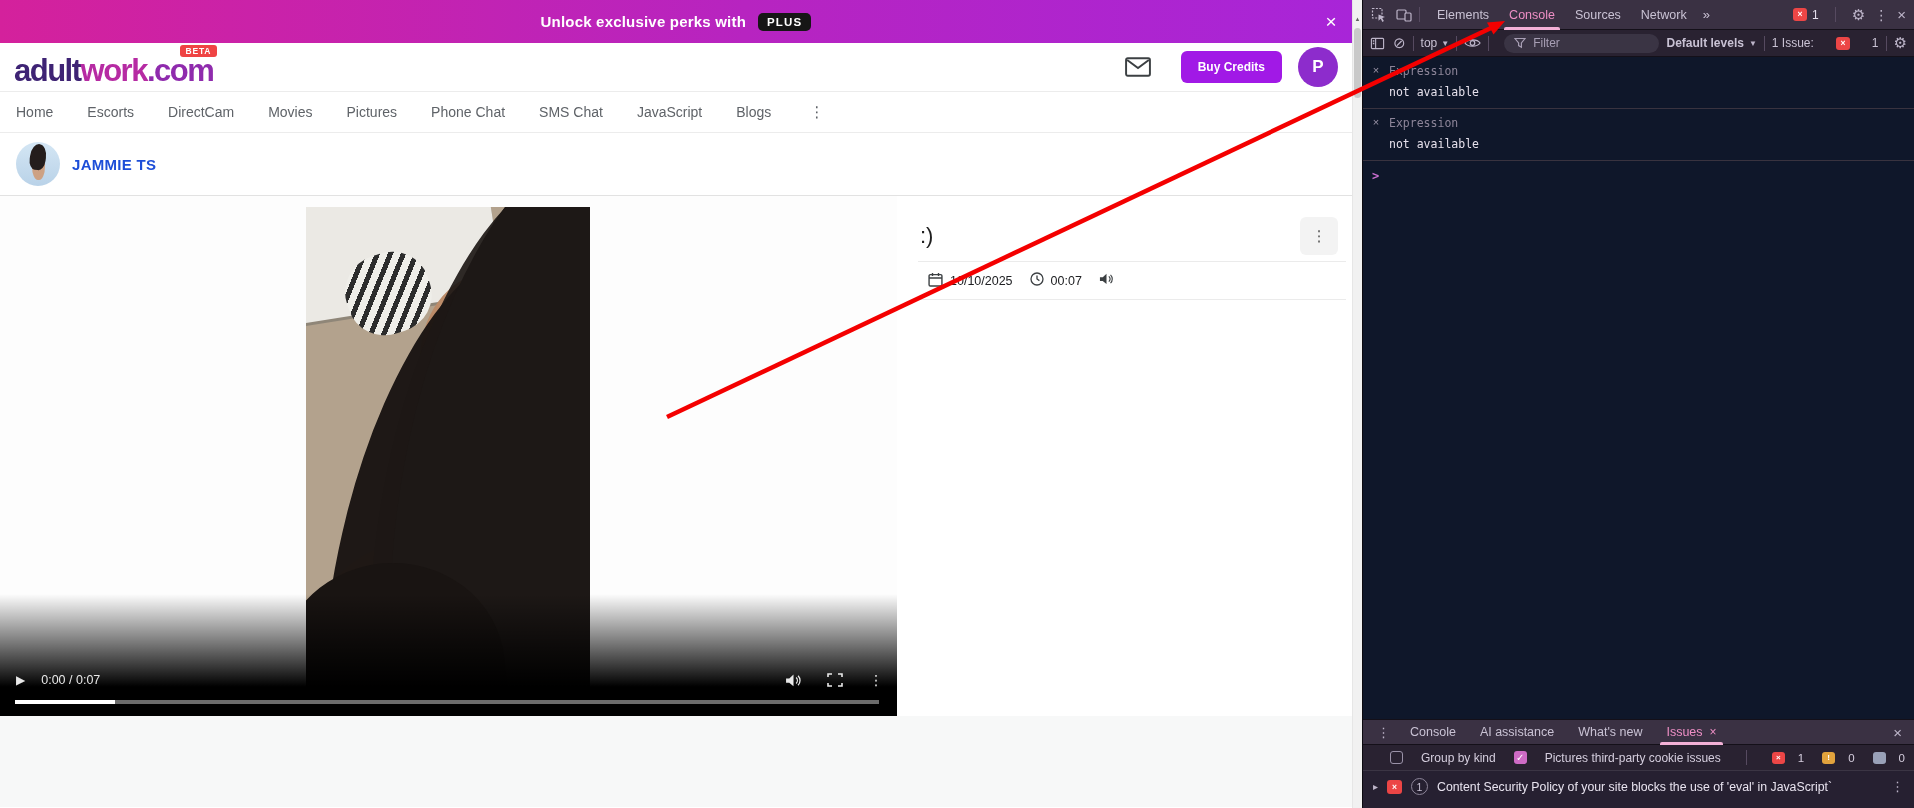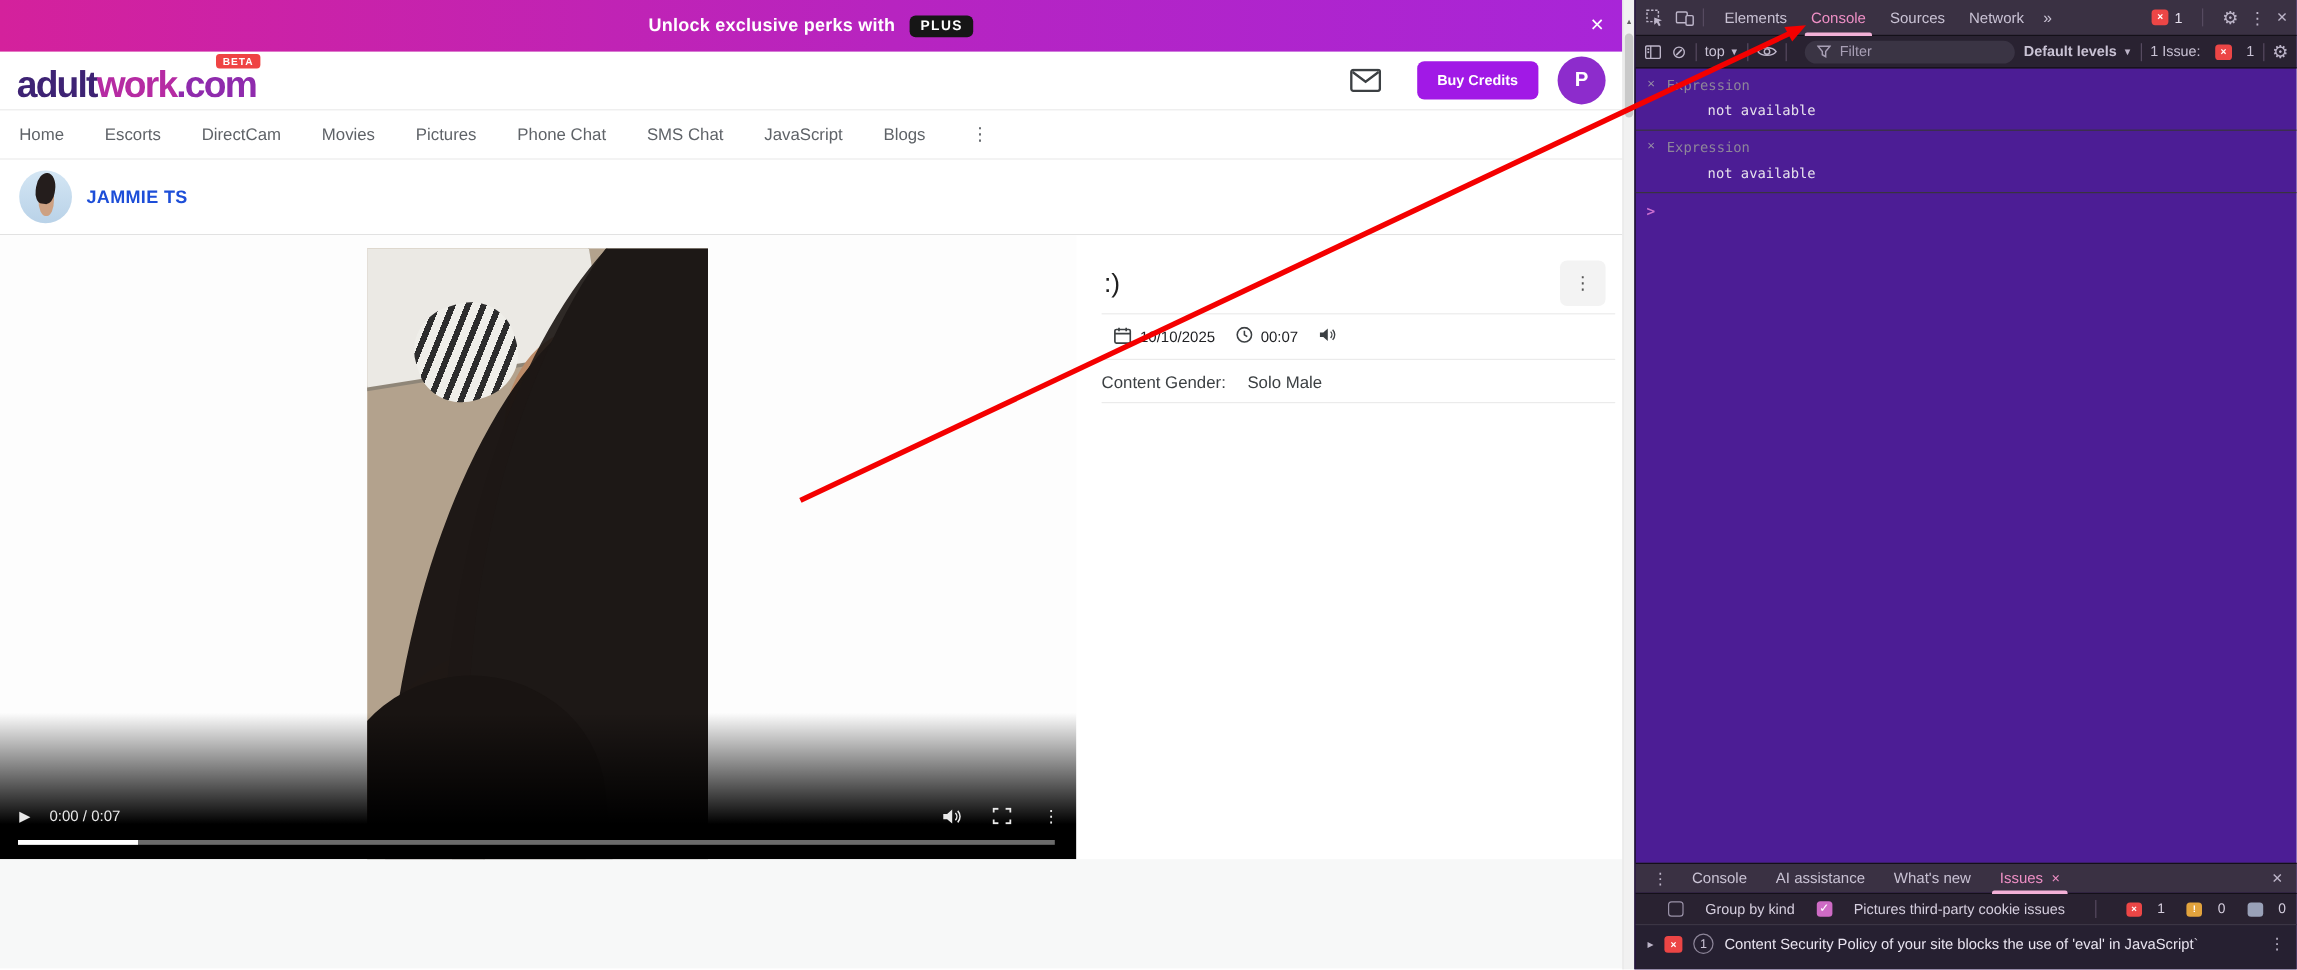--- a/index.html
+++ b/index.html
@@ -100,21 +100,21 @@
   
   .scrollbar { position:absolute; left:1352px; top:0; width:10px; height:808px; background:#f1f1f1;
     border-left:1px solid #e6e6e6; }
   .scroll-up { position:absolute; top:16px; left:0; width:100%; text-align:center; color:#606060;
     font-size:6px; cursor:pointer; }
   .scroll-thumb { position:absolute; top:28px; left:1px; width:7px; height:70px; background:#c9c9c9;
     border-radius:4px; cursor:pointer; }
 
   
   .devtools { position:absolute; left:1362px; top:0; width:552px; height:808px;
-    background:#4c1d95; color:#d5cede; font-size:12.5px; display:flex; flex-direction:column;
+    background:#0f172a; color:#d5cede; font-size:12.5px; display:flex; flex-direction:column;
     border-left:1px solid #0c0a10; }
   .dt-sep { width:1px; height:15px; background:#564a60; margin:0 7px; flex:none; }
   .dt-icon { color:#bdb5c9; display:flex; align-items:center; cursor:pointer; flex:none; }
   .dt-glyph { color:#bdb5c9; cursor:pointer; flex:none; }
 
   .dt-tabbar { height:30px; flex:none; background:#3a3143; display:flex; align-items:center;
     padding:0 8px; border-bottom:1px solid #141019; }
   .dt-tab { height:30px; display:flex; align-items:center; padding:0 10px; color:#c9c2d4;
     cursor:pointer; position:relative; white-space:nowrap; }
   .dt-tab.active { color:#ee8fc5; }
@@ -128,29 +128,29 @@
   .gear { font-size:15px; } .close-x { font-size:15px; } .kebab { font-size:14px; }
 
   .dt-toolbar { height:27px; flex:none; background:#292231; display:flex; align-items:center;
     padding:0 7px; border-bottom:1px solid #141019; color:#c9c2d4; }
   .dt-context { display:flex; align-items:center; gap:4px; font-size:12px; cursor:pointer; }
   .dt-caret { font-size:8px; color:#bdb5c9; }
   .filter-pill { flex:1 1 auto; height:19px; margin:0 8px; background:#3a3444; border-radius:11px;
     display:flex; align-items:center; padding:0 10px; gap:7px; color:#a89fb5; cursor:text; }
   .filter-pill span { font-size:12px; }
   .dt-levels { display:flex; align-items:center; gap:5px; font-size:12px; white-space:nowrap; cursor:pointer;font-weight:bold; }
-  .dt-issue-counter { display:flex; align-items:center; gap:12px; font-size:12px; white-space:nowrap; cursor:pointer; }
+  .dt-issue-counter { display:flex; align-items:center; gap:22px; font-size:12px; white-space:nowrap; cursor:pointer; }
 
   .dt-console { flex:1 1 auto; font-family:"DejaVu Sans Mono", monospace; font-size:11.5px; overflow:hidden; }
   .con-entry { padding:7px 0 9px; border-bottom:1px solid #39333f; display:grid;
     grid-template-columns:26px auto; row-gap:7px; }
   .con-x { grid-row:1; text-align:center; color:#9a93a6; font-size:11px; cursor:pointer;
     font-family:"Liberation Sans", sans-serif; }
   .con-label { grid-row:1; color:#8d8599; }
-  .con-value { grid-column:2; color:#e6e1ec;margin-left:34px; }
+  .con-value { grid-column:2; color:#e6e1ec; }
   .con-prompt { padding:8px 0 0 9px; color:#cb6fd0; font-weight:bold; font-size:12px; }
 
   .dt-drawer-tabbar { height:25px; flex:none; background:#3a3143; border-top:1px solid #141019;
     display:flex; align-items:center; padding:0 6px; }
   .drawer-kebab { padding:0 8px; font-size:13px; }
   .ddt { height:25px; display:flex; align-items:center; padding:0 12px; color:#c9c2d4;
     cursor:pointer; position:relative; white-space:nowrap; }
   .ddt.active { color:#ee8fc5; }
   .ddt.active::after { content:""; position:absolute; left:6px; right:6px; bottom:0; height:3px;
     background:#f3b1d7; border-radius:2px 2px 0 0; }
@@ -290,24 +290,20 @@
               </svg>
           </span>
           <span class="d-meta-text">00:07</span>
           <span class="d-meta-gap">
             <svg viewBox="0 0 16 14" width="15" height="14">
                 <path d="M1 5h3l4-3.6v11L4 9H1z" fill="#3c4043"></path>
                 <path d="M10.5 4.2a4 4 0 010 5.6M12.3 2.5a6.4 6.4 0 010 9" stroke="#3c4043" fill="none" stroke-width="1.2"></path>
               </svg>
           </span>
         </div>
-        <div class="d-gender-row">
-          <span>Content Gender:</span>
-          <span class="d-gender-value">Solo Male</span>
-        </div>
       </div>
     </div>
   </div>
 
   <div class="scrollbar">
     <div class="scroll-up">▲</div>
     <div class="scroll-thumb"></div>
   </div>
 
   <div class="devtools">

